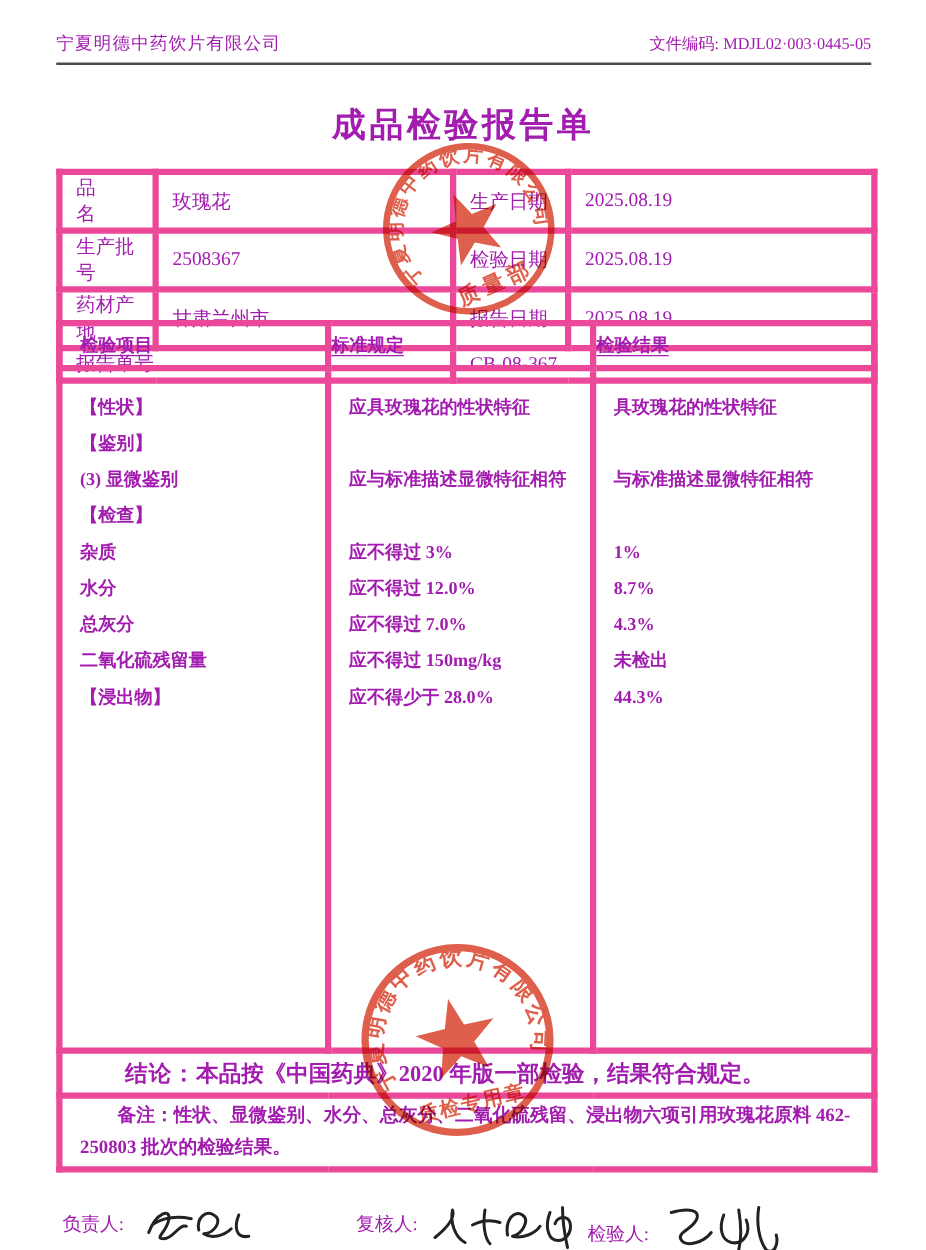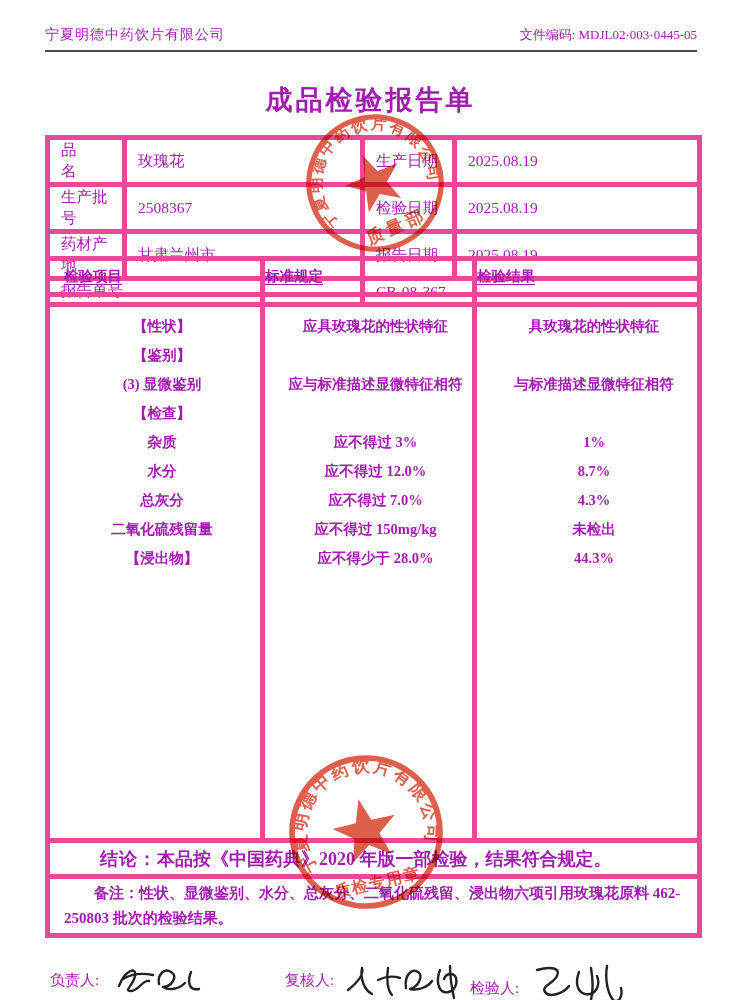--- a/index.html
+++ b/index.html
@@ -41,21 +41,21 @@
   .insp-table{
     position:absolute;left:45px;top:256px;width:652px;
     font-size:14.5px;
   }
   .insp-table td{padding:0;vertical-align:top;font-weight:bold;}
   .insp-table tr.hdr{height:36px;}
   .insp-table tr.hdr td{vertical-align:middle;}
   .hdr .h1{padding-left:14px;text-align:left;}
   .hdr .h2,.hdr .h3{text-align:left;}
   .u{text-decoration:underline;text-underline-offset:3px;}
-  .insp-table tr.body{height:546px;text-align:center;}
+  .insp-table tr.body{height:546px;}
   .body td{padding-top:15px;}
   .body .line{height:29px;line-height:29px;padding-left:14px;white-space:nowrap;}
   .insp-table tr.concl{height:36px;}
   .insp-table tr.concl td{vertical-align:middle;padding:0 14px;}
   .concl-text{text-indent:2em;font-size:18px;}
   .concl-text b{letter-spacing:1px;}
   .insp-table tr.remark{height:54px;}
   .insp-table tr.remark td{vertical-align:middle;padding:2px 14px;}
   .remark-text{text-indent:2em;font-size:15px;line-height:25px;}
   

